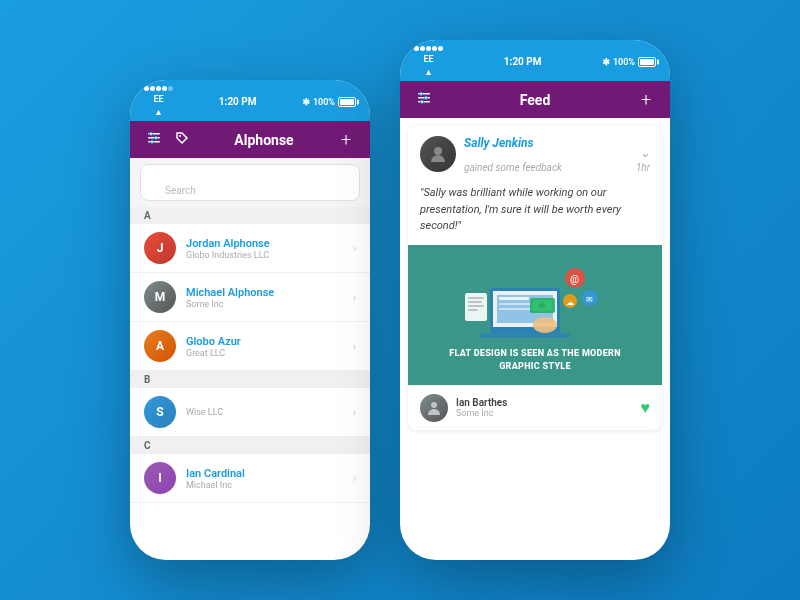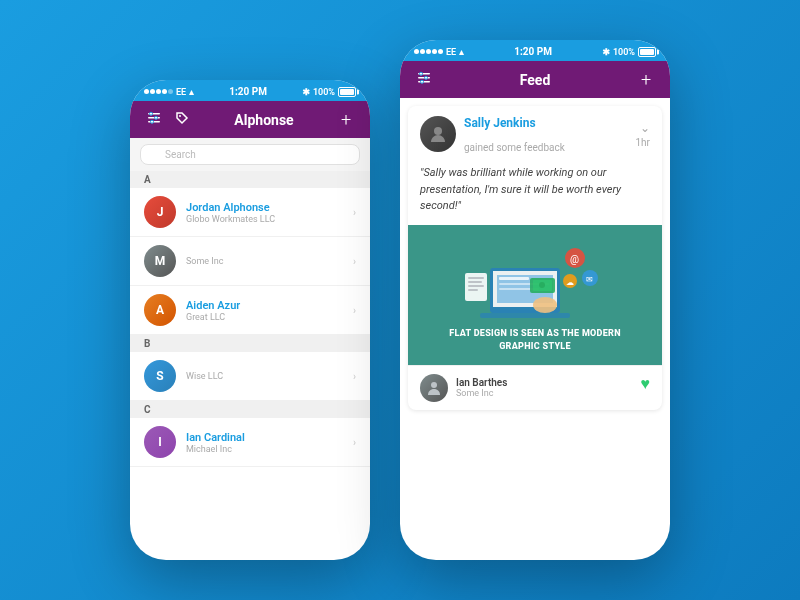--- a/index.html
+++ b/index.html
@@ -40,21 +40,21 @@
       background: #1a9de0;
       padding: 6px 14px 4px;
       display: flex;
       justify-content: space-between;
       align-items: center;
       font-size: 9px;
       color: white;
       font-weight: 600;
     }
 
-    .status-left { display: flex; align-items: center; gap: 3px; }
+    .status-left { display: flex; align-items: center; gap: 3px; flex-direction: column; }
     .status-dots { display: flex; gap: 1px; }
     .status-dot { width: 5px; height: 5px; border-radius: 50%; background: white; }
     .status-dot.dim { background: rgba(255,255,255,0.4); }
 
     .status-center { font-size: 10px; font-weight: 700; }
     .status-right { display: flex; align-items: center; gap: 3px; font-size: 9px; }
 
     .battery {
       width: 18px; height: 10px;
       border: 1.5px solid white;
@@ -109,21 +109,21 @@
     .search-bar {
       background: #f5f5f5;
       padding: 6px 10px;
     }
 
     .search-input {
       width: 100%;
       background: white;
       border: 1px solid #e0e0e0;
       border-radius: 8px;
-      padding: 4px 8px 4px 24px;
+      padding: 20px 8px 4px 24px;
       font-size: 10px;
       color: #999;
       position: relative;
     }
 
     .search-wrapper {
       position: relative;
     }
 
     .search-icon-inner {
@@ -184,23 +184,24 @@
     .feed-item {
       background: white;
       margin: 8px;
       border-radius: 8px;
       box-shadow: 0 1px 4px rgba(0,0,0,0.1);
       overflow: hidden;
     }
 
     .feed-header {
       display: flex;
-      align-items: center;
+      align-items: flex-end;
       padding: 10px 12px 8px;
       justify-content: space-between;
+      font-style: italic;
     }
 
     .feed-header-left { display: flex; align-items: flex-start; gap: 8px; }
 
     .feed-avatar {
       width: 36px;
       height: 36px;
       border-radius: 50%;
       background: linear-gradient(135deg, #34495e, #2c3e50);
       display: flex;
@@ -243,21 +244,21 @@
       color: white;
       text-align: center;
       letter-spacing: 0.5px;
       text-transform: uppercase;
       padding: 4px 20px;
       line-height: 1.4;
     }
 
     .feed-footer {
       display: flex;
-      align-items: flex-start;
+      align-items: center;
       padding: 8px 12px;
       border-top: 1px solid #f0f0f0;
       justify-content: space-between;
     }
 
     .footer-left { display: flex; align-items: center; gap: 8px; }
 
     .footer-avatar {
       width: 28px;
       height: 28px;
@@ -341,37 +342,38 @@
         <div class="search-input" style="color:#bbb;">Search</div>
       </div>
     </div>
 
     <div class="section-header">A</div>
 
     <div class="contact-row">
       <div class="avatar avatar-jordan">J</div>
       <div class="contact-info">
         <div class="contact-name">Jordan Alphonse</div>
-        <div class="contact-company">Globo Workmates LLC</div>
+        <div class="contact-company">Globo Industries LLC</div>
       </div>
       <span class="chevron">›</span>
     </div>
 
     <div class="contact-row">
       <div class="avatar avatar-michael">M</div>
       <div class="contact-info">
+        <div class="contact-name">Michael Alphonse</div>
         <div class="contact-company">Some Inc</div>
       </div>
       <span class="chevron">›</span>
     </div>
 
     <div class="contact-row">
       <div class="avatar avatar-aiden">A</div>
       <div class="contact-info">
-        <div class="contact-name">Aiden Azur</div>
+        <div class="contact-name">Globo Azur</div>
         <div class="contact-company">Great LLC</div>
       </div>
       <span class="chevron">›</span>
     </div>
 
     <div class="section-header">B</div>
 
     <div class="contact-row">
       <div class="avatar avatar-sanj">S</div>
       <div class="contact-info">

